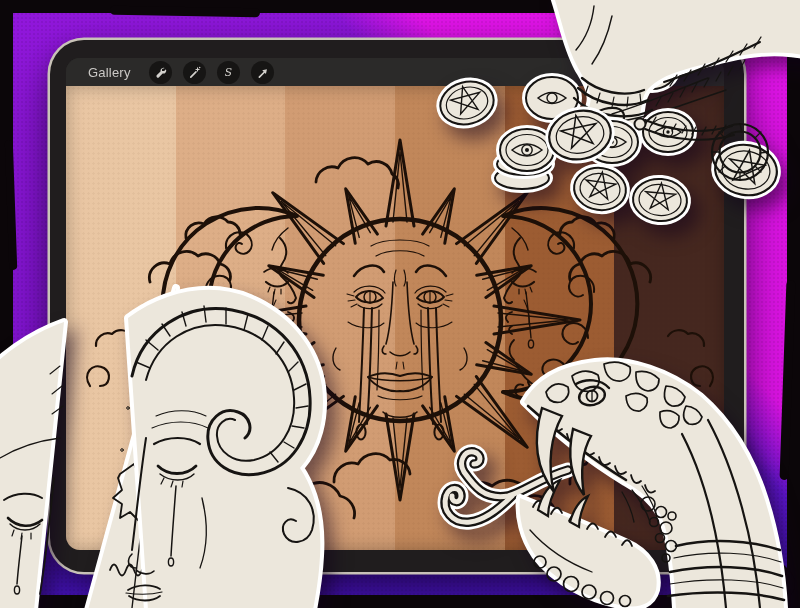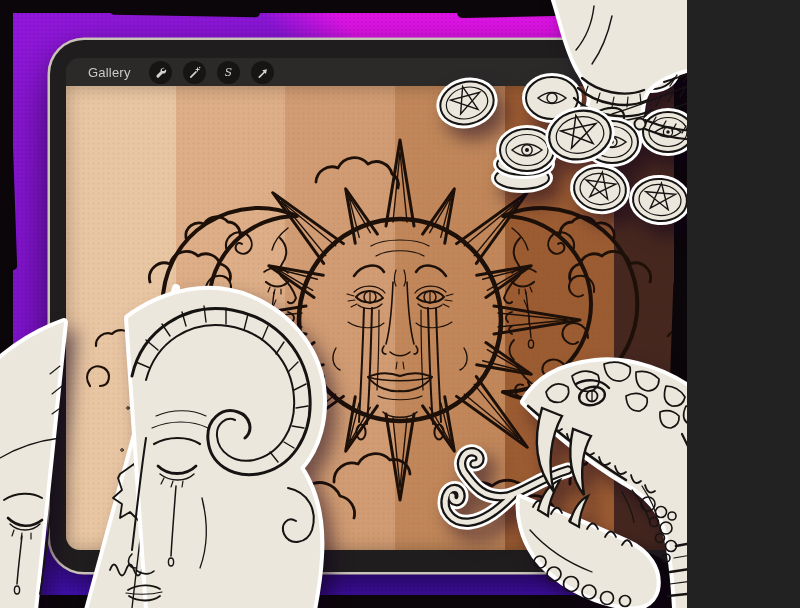--- a/index.html
+++ b/index.html
@@ -1,16 +1,16 @@
 <!DOCTYPE html>
 <html><head>
 <meta charset="utf-8">
 <style>
   html,body{margin:0;padding:0;background:#222;}
-  .stage{position:relative;width:687px;height:608px;overflow:hidden;
+  .stage{position:relative;width:800px;height:608px;overflow:hidden;
          font-family:"Liberation Sans",sans-serif;background:#7a14d0;}
   .layer{position:absolute;inset:0;}
   .bg-base{background:linear-gradient(160deg,#9318dd 0%,#8314d4 45%,#6b15cf 80%,#5a16cd 100%);}
   .bg-magenta{background:linear-gradient(47deg,rgba(226,20,233,0) 65%,#e214e9 71%);}
   .bg-blue{background:linear-gradient(to top,#4a15c7 0%,#4a15c7 6%,rgba(74,21,199,0) 24%);}
   .grain{background-image:radial-gradient(rgba(0,0,0,.55) 1px,transparent 1.3px);
          background-size:4px 4px;opacity:.13;}
 
   
   .ipad{position:absolute;left:50px;top:40px;width:694px;height:532px;

